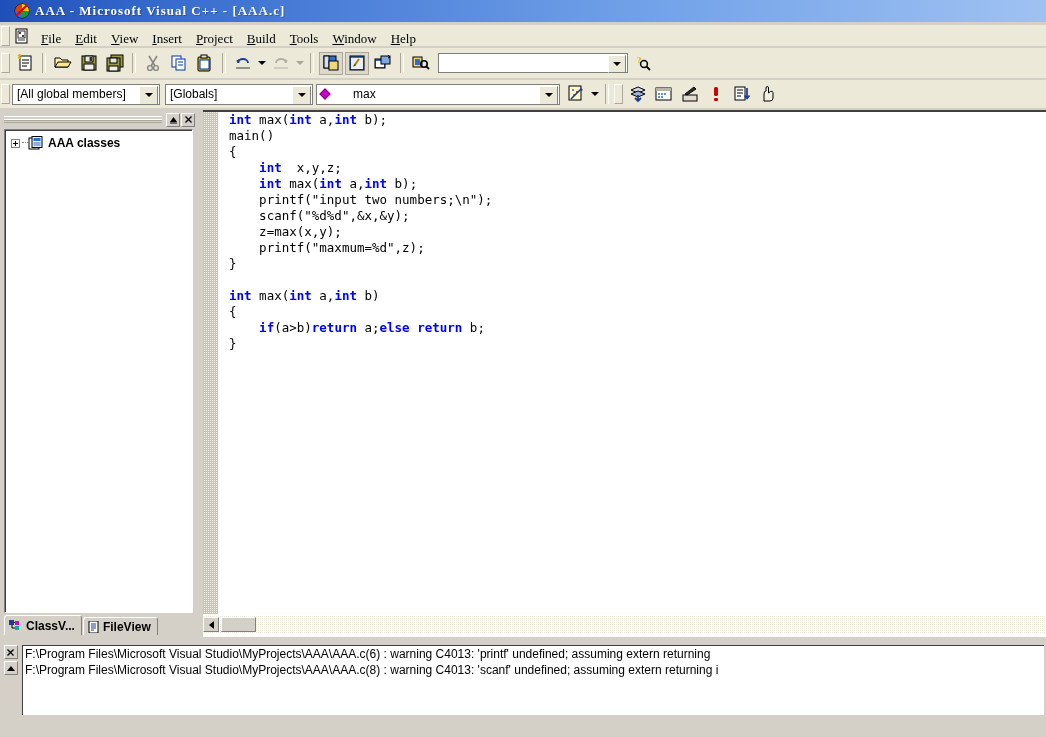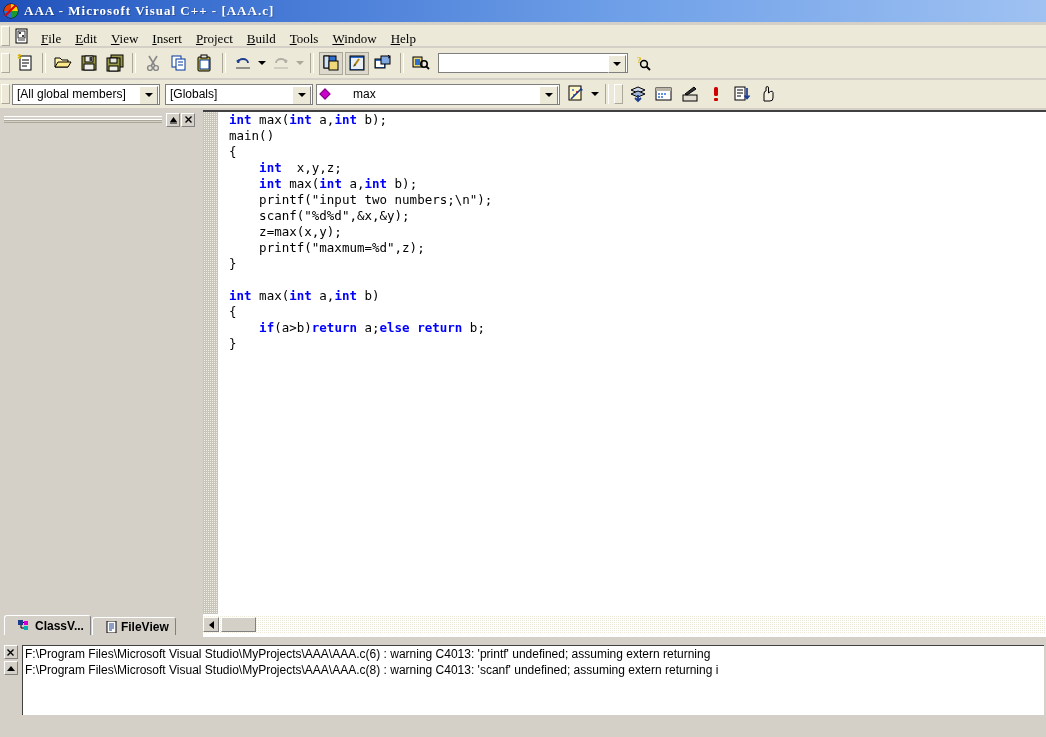--- a/index.html
+++ b/index.html
@@ -16,21 +16,21 @@
     width: 1046px; height: 737px;
     background: #d4d0c8;
   }
 
   
   .titlebar {
     position: absolute; left: 0; top: 0; width: 1046px; height: 22px;
     background: linear-gradient(to right, #1f4fb8 0%, #3a6fd0 18%, #6fa0e8 60%, #9fc2f2 100%);
     display: flex; align-items: center;
     box-sizing: border-box;
-    padding-left: 3px;
+    padding-left: 14px;
   }
   .titlebar .tb-icon {
     width: 16px; height: 16px; margin-right: 5px; position: relative; flex: 0 0 auto;
   }
   .titlebar .tb-text {
     color: #ffffff;
     font-family: "Liberation Serif", serif;
     font-weight: bold;
     font-size: 13px;
     letter-spacing: 1px;
@@ -209,21 +209,21 @@
     width: 6px; height: 1px; flex: 0 0 auto;
     border-top: 1px dotted #808080;
   }
   .tree-icon { width: 16px; height: 15px; position: relative; flex: 0 0 auto; margin-right: 4px; }
   .panel-tabs {
     position: absolute; left: 2px; top: 505px; width: 191px; height: 20px;
     display: flex; align-items: flex-end;
   }
   .ptab {
     height: 18px; display: flex; align-items: center;
-    padding: 0 6px 0 13px; margin-right: 1px;
+    padding: 0 6px 0 4px; margin-right: 1px;
     font-family: "Liberation Sans", sans-serif; font-size: 12px; font-weight: bold;
     background: #d4d0c8;
     border-left: 1px solid #ffffff; border-top: 1px solid #ffffff;
     border-right: 1px solid #808080;
     box-sizing: border-box;
     border-radius: 3px 3px 0 0;
     white-space: nowrap; cursor: default;
   }
   .ptab.active { background: #d4d0c8; height: 20px; }
 
@@ -578,20 +578,36 @@
             <line x1="1" y1="8" x2="8" y2="8" stroke="#000"></line>
           </svg>
       </span>
       <span class="cap-btn">
         <svg width="9" height="9" viewBox="0 0 9 9">
             <path d="M1.5 1.5 L7.5 7.5 M7.5 1.5 L1.5 7.5" stroke="#000" stroke-width="1.4"></path>
           </svg>
       </span>
     </div>
 
+    <div class="tree-area">
+      <div class="tree-node">
+        <span class="tree-plus"></span>
+        <span class="tree-dots"></span>
+        <span class="tree-icon">
+          <svg width="16" height="15" viewBox="0 0 16 15">
+            <rect x="1" y="2" width="10" height="11" fill="#ffffff" stroke="#000"></rect>
+            <rect x="4" y="0.5" width="10" height="11" fill="#e8eef8" stroke="#000"></rect>
+            <rect x="5.5" y="2" width="7" height="3" fill="#2f6fd0"></rect>
+            <line x1="5.5" y1="7" x2="12.5" y2="7" stroke="#2f6fd0"></line>
+            <line x1="5.5" y1="9" x2="12.5" y2="9" stroke="#2f6fd0"></line>
+          </svg>
+        </span>
+        <span>AAA classes</span>
+      </div>
+    </div>
 
     <div class="panel-tabs">
       <span class="ptab active">
         <span style="margin-right:4px;display:inline-flex">
           <svg width="13" height="12" viewBox="0 0 13 12">
             <rect x="0" y="0" width="5" height="5" fill="#1b3c8f"></rect>
             <rect x="6" y="1" width="4" height="4" fill="#d000d0"></rect>
             <rect x="6" y="6" width="4" height="4" fill="#00b0b0"></rect>
             <line x1="5" y1="2.5" x2="6" y2="2.5" stroke="#000"></line>
             <line x1="3" y1="5" x2="3" y2="8" stroke="#000"></line>

